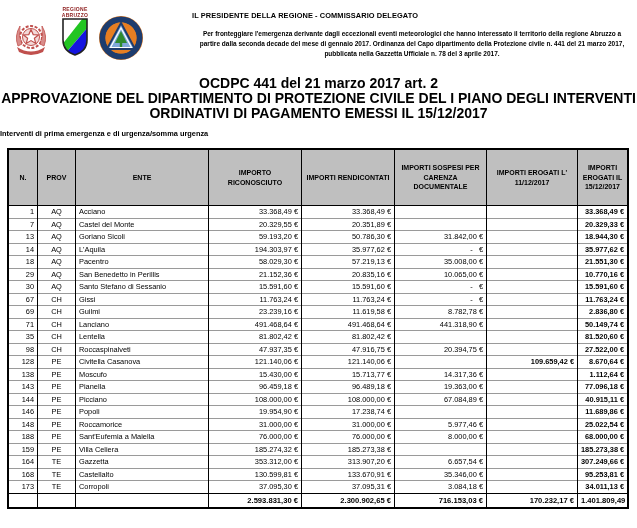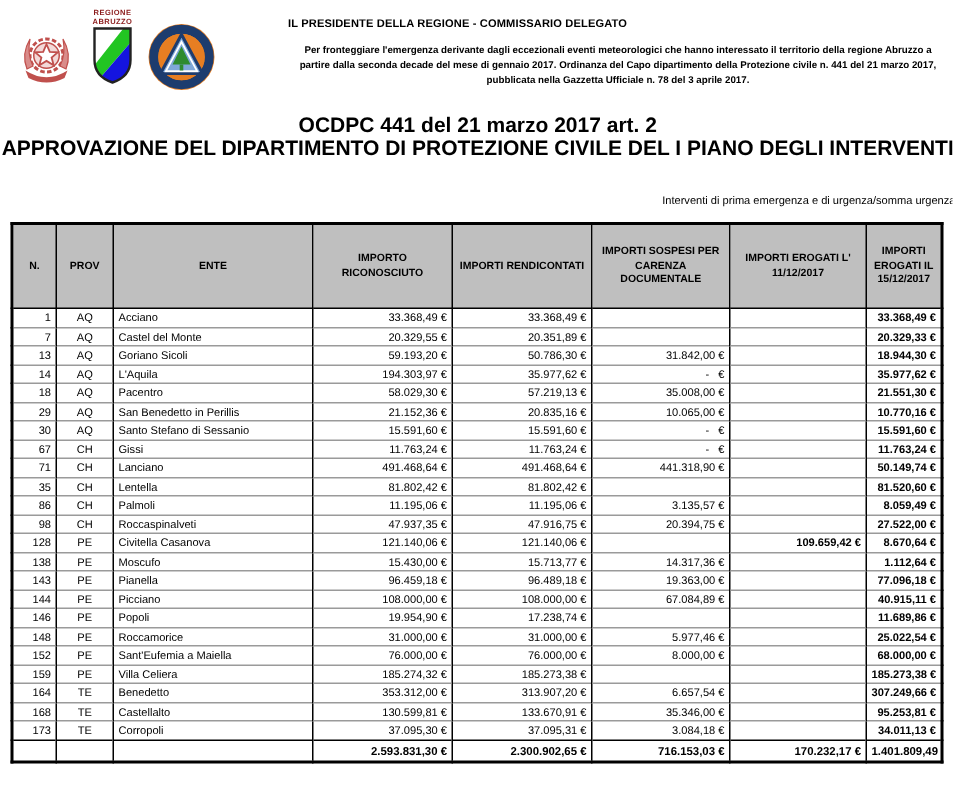--- a/index.html
+++ b/index.html
@@ -13,22 +13,22 @@
   .abruzzo{position:absolute;left:48px;top:0;width:38px;text-align:center;}
   .abruzzo-caption{font-size:5px;font-weight:bold;color:#8b1a1a;line-height:6px;letter-spacing:.3px;white-space:pre-line;}
   .pc-logo{position:absolute;left:90px;top:9px;}
   
   .head-right{position:absolute;left:192px;top:11px;width:440px;}
   .head-title{font-size:7.4px;font-weight:bold;letter-spacing:.1px;}
   .head-paragraph{margin-top:9px;font-size:6.5px;font-weight:bold;line-height:10px;text-align:center;}
   
   .doc-title{position:absolute;left:0;top:76px;width:637px;text-align:center;
     font-size:14px;font-weight:bold;line-height:15px;}
-  .doc-subtitle{position:absolute;left:0;top:129px;width:637px;text-align:right;
-    font-size:7.4px;font-weight:normal;}
+  .doc-subtitle{position:absolute;left:0;top:129px;width:637px;text-align:left;
+    font-size:7.4px;font-weight:bold;}
   
   table.pay{
     position:absolute;left:7px;top:148px;width:622px;
     border-collapse:collapse;table-layout:fixed;
     border:2px solid #000;
   }
   table.pay th{
     background:#bfbfbf;border:1px solid #000;
     font-size:7px;font-weight:bold;text-align:center;vertical-align:middle;
     height:55px;padding:0 2px;line-height:1.35;overflow:hidden;
@@ -90,20 +90,21 @@
   </div>
 
   <div class="head-right">
     <div class="head-title">IL PRESIDENTE DELLA REGIONE -  COMMISSARIO DELEGATO</div>
     <div class="head-paragraph">Per fronteggiare l'emergenza derivante dagli eccezionali eventi meteorologici che hanno interessato il territorio della regione Abruzzo a partire dalla seconda decade del mese di gennaio 2017. Ordinanza del Capo dipartimento della Protezione civile n. 441 del 21 marzo 2017, pubblicata nella Gazzetta Ufficiale n. 78 del 3 aprile 2017.</div>
   </div>
 
   <div class="doc-title">
     <div>OCDPC 441 del 21 marzo 2017 art. 2</div>
     <div>APPROVAZIONE DEL DIPARTIMENTO DI PROTEZIONE CIVILE DEL I PIANO DEGLI INTERVENTI</div>
+    <div>ORDINATIVI DI PAGAMENTO EMESSI IL 15/12/2017</div>
   </div>
   <div class="doc-subtitle">Interventi di prima emergenza e di urgenza/somma urgenza</div>
 
   <table class="pay">
     <thead>
       <tr>
           <th class="c0">N.</th>
           <th class="c1">PROV</th>
           <th class="c2">ENTE</th>
           <th class="c3">IMPORTO RICONOSCIUTO</th>
@@ -188,50 +189,50 @@
           <td class="c0">67</td>
           <td class="c1">CH</td>
           <td class="c2">Gissi</td>
           <td class="c3">11.763,24 €</td>
           <td class="c4">11.763,24 €</td>
           <td class="c5">-&nbsp;&nbsp;&nbsp;€</td>
           <td class="c6"></td>
           <td class="c7">11.763,24 €</td>
         </tr>
         <tr>
+          <td class="c0">69</td>
+          <td class="c1">CH</td>
+          <td class="c2">Guilmi</td>
+          <td class="c3">23.239,16 €</td>
+          <td class="c4">11.619,58 €</td>
+          <td class="c5">8.782,78 €</td>
+          <td class="c6"></td>
+          <td class="c7">2.836,80 €</td>
+        </tr>
+        <tr>
           <td class="c0">71</td>
           <td class="c1">CH</td>
           <td class="c2">Lanciano</td>
           <td class="c3">491.468,64 €</td>
           <td class="c4">491.468,64 €</td>
           <td class="c5">441.318,90 €</td>
           <td class="c6"></td>
           <td class="c7">50.149,74 €</td>
         </tr>
         <tr>
           <td class="c0">35</td>
           <td class="c1">CH</td>
           <td class="c2">Lentella</td>
           <td class="c3">81.802,42 €</td>
           <td class="c4">81.802,42 €</td>
           <td class="c5"></td>
           <td class="c6"></td>
           <td class="c7">81.520,60 €</td>
         </tr>
         <tr>
-          <td class="c0">86</td>
-          <td class="c1">CH</td>
-          <td class="c2">Palmoli</td>
-          <td class="c3">11.195,06 €</td>
-          <td class="c4">11.195,06 €</td>
-          <td class="c5">3.135,57 €</td>
-          <td class="c6"></td>
-          <td class="c7">8.059,49 €</td>
-        </tr>
-        <tr>
           <td class="c0">98</td>
           <td class="c1">CH</td>
           <td class="c2">Roccaspinalveti</td>
           <td class="c3">47.937,35 €</td>
           <td class="c4">47.916,75 €</td>
           <td class="c5">20.394,75 €</td>
           <td class="c6"></td>
           <td class="c7">27.522,00 €</td>
         </tr>
         <tr>
@@ -288,21 +289,21 @@
           <td class="c0">148</td>
           <td class="c1">PE</td>
           <td class="c2">Roccamorice</td>
           <td class="c3">31.000,00 €</td>
           <td class="c4">31.000,00 €</td>
           <td class="c5">5.977,46 €</td>
           <td class="c6"></td>
           <td class="c7">25.022,54 €</td>
         </tr>
         <tr>
-          <td class="c0">152</td>
+          <td class="c0">188</td>
           <td class="c1">PE</td>
           <td class="c2">Sant'Eufemia a Maiella</td>
           <td class="c3">76.000,00 €</td>
           <td class="c4">76.000,00 €</td>
           <td class="c5">8.000,00 €</td>
           <td class="c6"></td>
           <td class="c7">68.000,00 €</td>
         </tr>
         <tr>
           <td class="c0">159</td>
@@ -310,21 +311,21 @@
           <td class="c2">Villa Celiera</td>
           <td class="c3">185.274,32 €</td>
           <td class="c4">185.273,38 €</td>
           <td class="c5"></td>
           <td class="c6"></td>
           <td class="c7">185.273,38 €</td>
         </tr>
         <tr>
           <td class="c0">164</td>
           <td class="c1">TE</td>
-          <td class="c2">Benedetto</td>
+          <td class="c2">Gazzetta</td>
           <td class="c3">353.312,00 €</td>
           <td class="c4">313.907,20 €</td>
           <td class="c5">6.657,54 €</td>
           <td class="c6"></td>
           <td class="c7">307.249,66 €</td>
         </tr>
         <tr>
           <td class="c0">168</td>
           <td class="c1">TE</td>
           <td class="c2">Castellalto</td>

